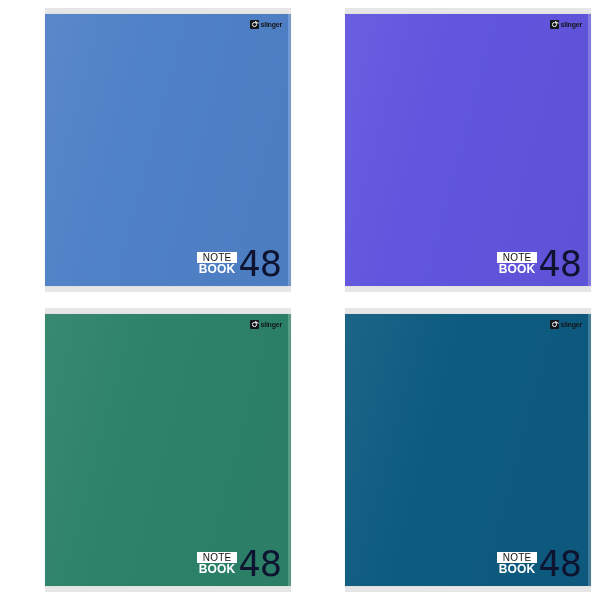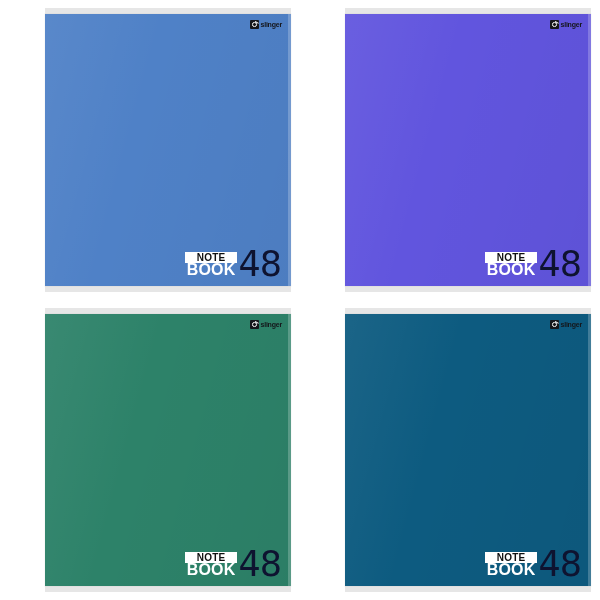--- a/index.html
+++ b/index.html
@@ -126,30 +126,30 @@
     display: flex;
     flex-direction: column;
     align-items: stretch;
     gap: 1px;
     padding-bottom: 2px;
   }
   .word-note {
     background: #ffffff;
     color: #101010;
     font-size: 10px;
-    font-weight: 700;
+    font-weight: 400;
     letter-spacing: 0.2px;
     line-height: 11px;
     padding: 0 2px;
     text-align: center;
     font-family: "Liberation Sans", sans-serif;
   }
   .word-book {
     color: #ffffff;
-    font-size: 16px;
+    font-size: 12px;
     font-weight: 700;
     letter-spacing: 0.2px;
     line-height: 11px;
     padding: 0 2px;
     font-family: "Liberation Sans", sans-serif;
   }
   .lockup-count {
     color: #0e1330;
     font-size: 35px;
     font-weight: 400;

